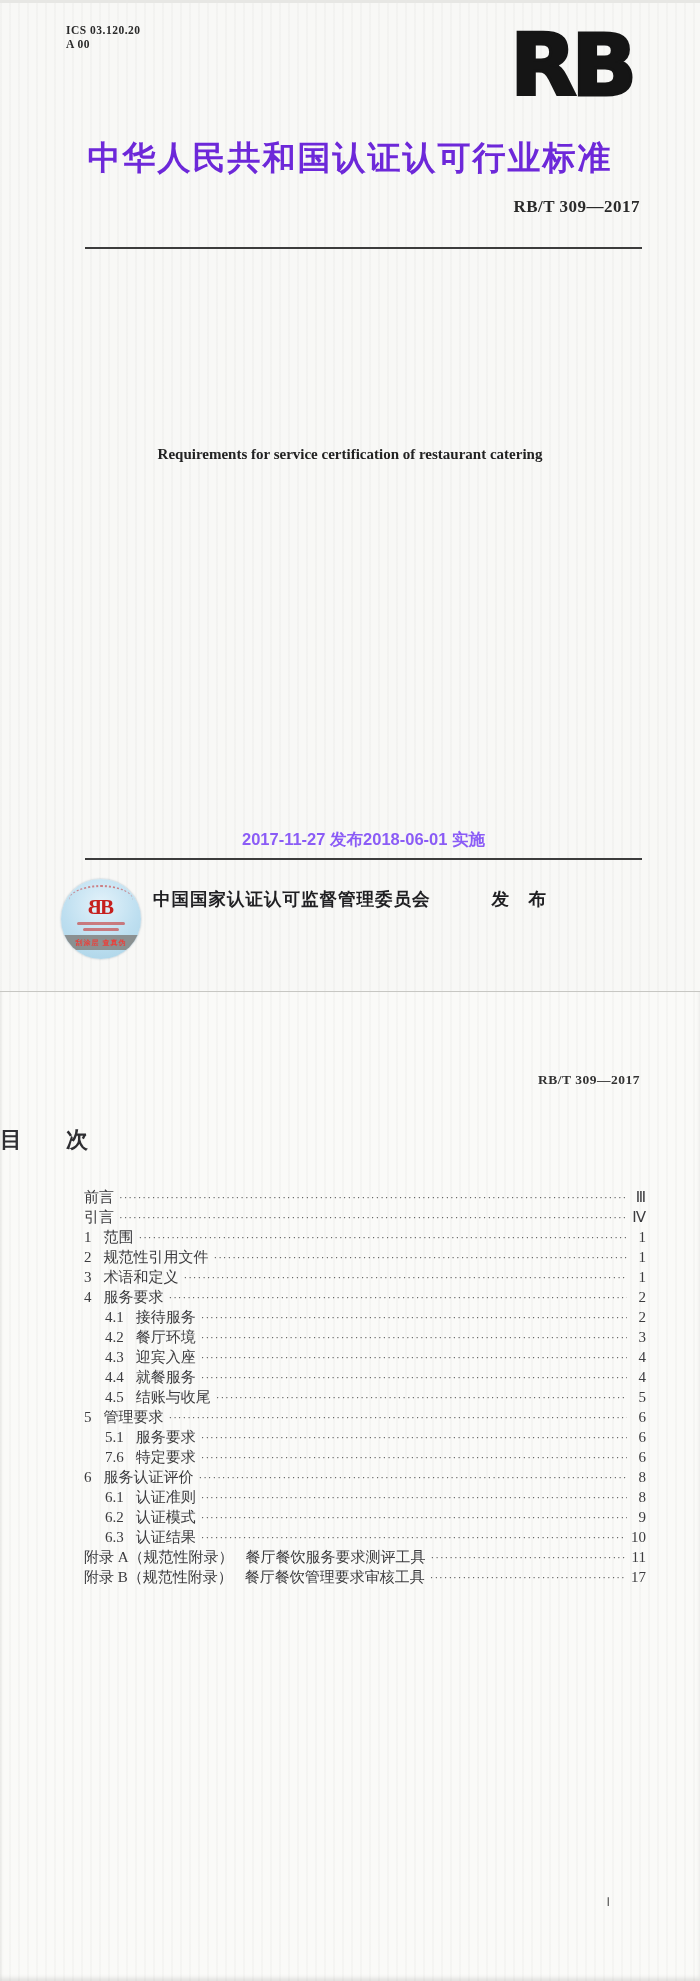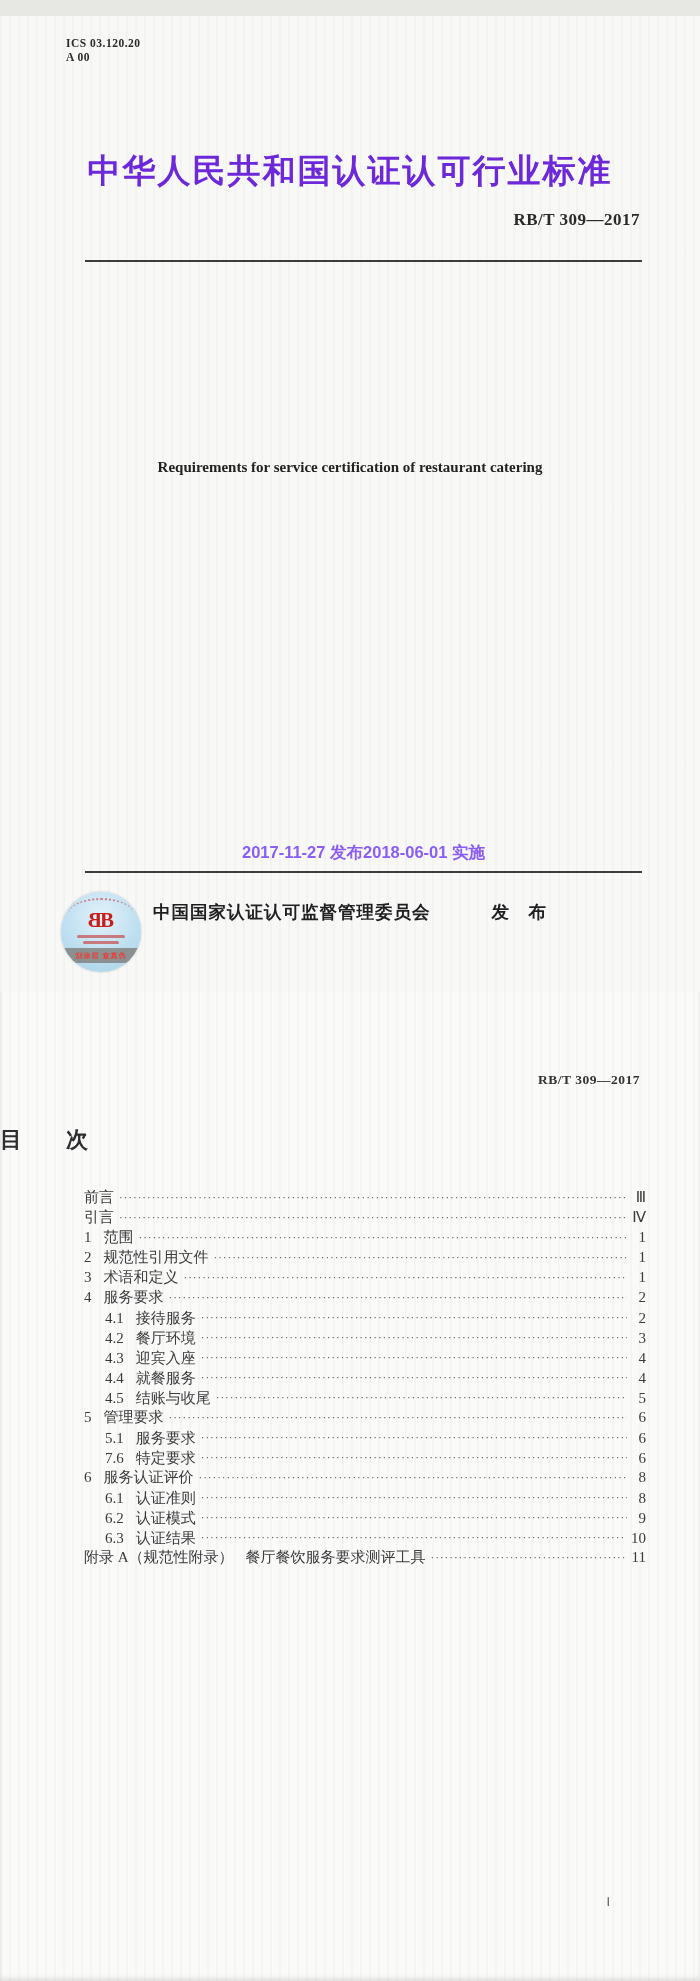--- a/index.html
+++ b/index.html
@@ -15,21 +15,21 @@
   .page {
     position: absolute; left: 0; width: 700px;
     background: #f8f8f6;
   }
   
   .page::before {
     content:""; position:absolute; inset:0; pointer-events:none;
     background: repeating-linear-gradient(90deg,
       rgba(110,110,105,0.04) 0 2px, rgba(0,0,0,0) 2px 9px);
   }
-  .page1 { top: 16px; height: 990px; border-bottom: 2px solid #c7c7c3; }
+  .page1 { top: 3px; height: 990px; border-bottom: 2px solid #c7c7c3; }
   .page2 { top: 992px; height: 989px; background:#fafaf8;
            box-shadow: 0 -3px 4px rgba(0,0,0,0.10) inset; }
 
   
   .ics { position:absolute; left:66px; top:20px;
          font-family:"Liberation Serif", serif; font-weight:bold;
          font-size:11.5px; line-height:14px; letter-spacing:0.5px; }
   .rb-logo { position:absolute; right:68px; top:18px;
          font-family:"DejaVu Sans", sans-serif; font-weight:900;
          font-size:86px; line-height:88px; letter-spacing:-5px;
@@ -83,21 +83,21 @@
   .hdr-num { position:absolute; right:60px; top:80px;
          font-family:"Liberation Serif", serif; font-weight:bold;
          font-size:13.5px; letter-spacing:0.5px; color:#333; }
   .toc-title { position:absolute; left:0; right:0; top:133px;
          font-size:22px; font-weight:bold;
          color:#2e2e32; }
   .toc-list { position:absolute; left:84px; right:54px; top:196px;
          font-family:"Liberation Serif", serif; font-size:15px;
          color:#3b3b3e; }
   .toc-row { display:flex; align-items:baseline; height:20px; }
-  .toc-row.lvl2 { padding-left:21px;align-items:center; }
+  .toc-row.lvl2 { padding-left:21px; }
   .toc-num { margin-right:12px; white-space:nowrap; }
   .toc-num:empty { display:none; }
   .toc-label { white-space:nowrap; }
   .toc-leader { flex:1; overflow:hidden; white-space:nowrap;
          margin:0 5px; color:#4d4d4d; font-size:11px;
          letter-spacing:1px; transform:translateY(-1px); }
   .toc-leader::after { content:"·············································································································································································"; }
   .toc-page { white-space:nowrap; min-width:14px; text-align:right; color:#3b3b3e; }
   .pg-num { position:absolute; right:90px; top:903px;
          font-family:"Liberation Serif", serif; font-size:12px; color:#555; }
@@ -107,20 +107,21 @@
 
 <div class="canvas">
 
   <div class="page page1">
 
     <div class="ics">
       <div>ICS 03.120.20</div>
       <div>A 00</div>
     </div>
 
+    <div class="rb-logo">RB</div>
 
     <div class="std-type">中华人民共和国认证认可行业标准</div>
 
     <div class="std-num">RB/T 309—2017</div>
 
     <div class="rule rule-top"></div>
 
 
     <div class="en-title">Requirements for service certification of restaurant catering</div>
 
@@ -282,18 +283,24 @@
     <span class="toc-page">10</span>
   </div>
 
   <div class="toc-row">
     <span class="toc-num">附录 A（规范性附录）</span>
     <span class="toc-label">餐厅餐饮服务要求测评工具</span>
     <span class="toc-leader"></span>
     <span class="toc-page">11</span>
   </div>
 
+  <div class="toc-row">
+    <span class="toc-num">附录 B（规范性附录）</span>
+    <span class="toc-label">餐厅餐饮管理要求审核工具</span>
+    <span class="toc-leader"></span>
+    <span class="toc-page">17</span>
+  </div>
 </div>
 
     <div class="pg-num">Ⅰ</div>
   </div>
 
 </div>
 
 </body></html>

